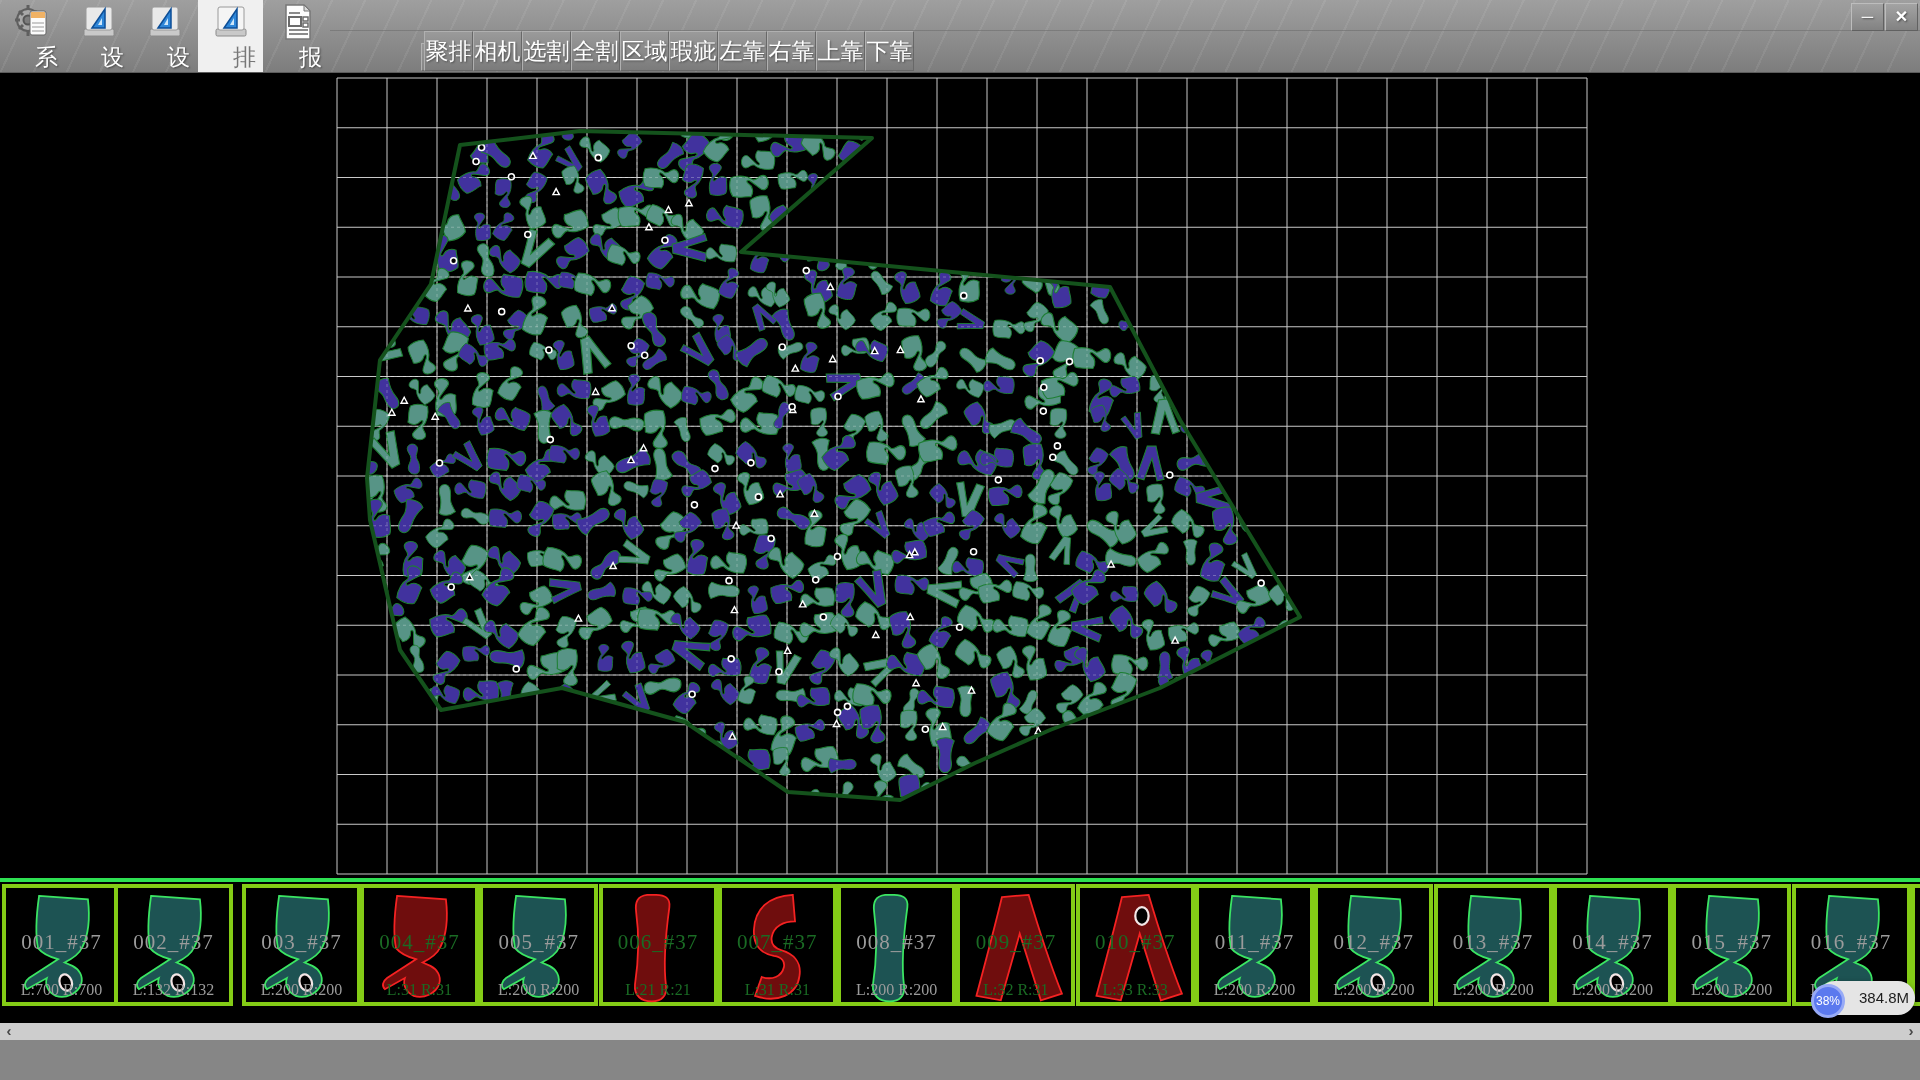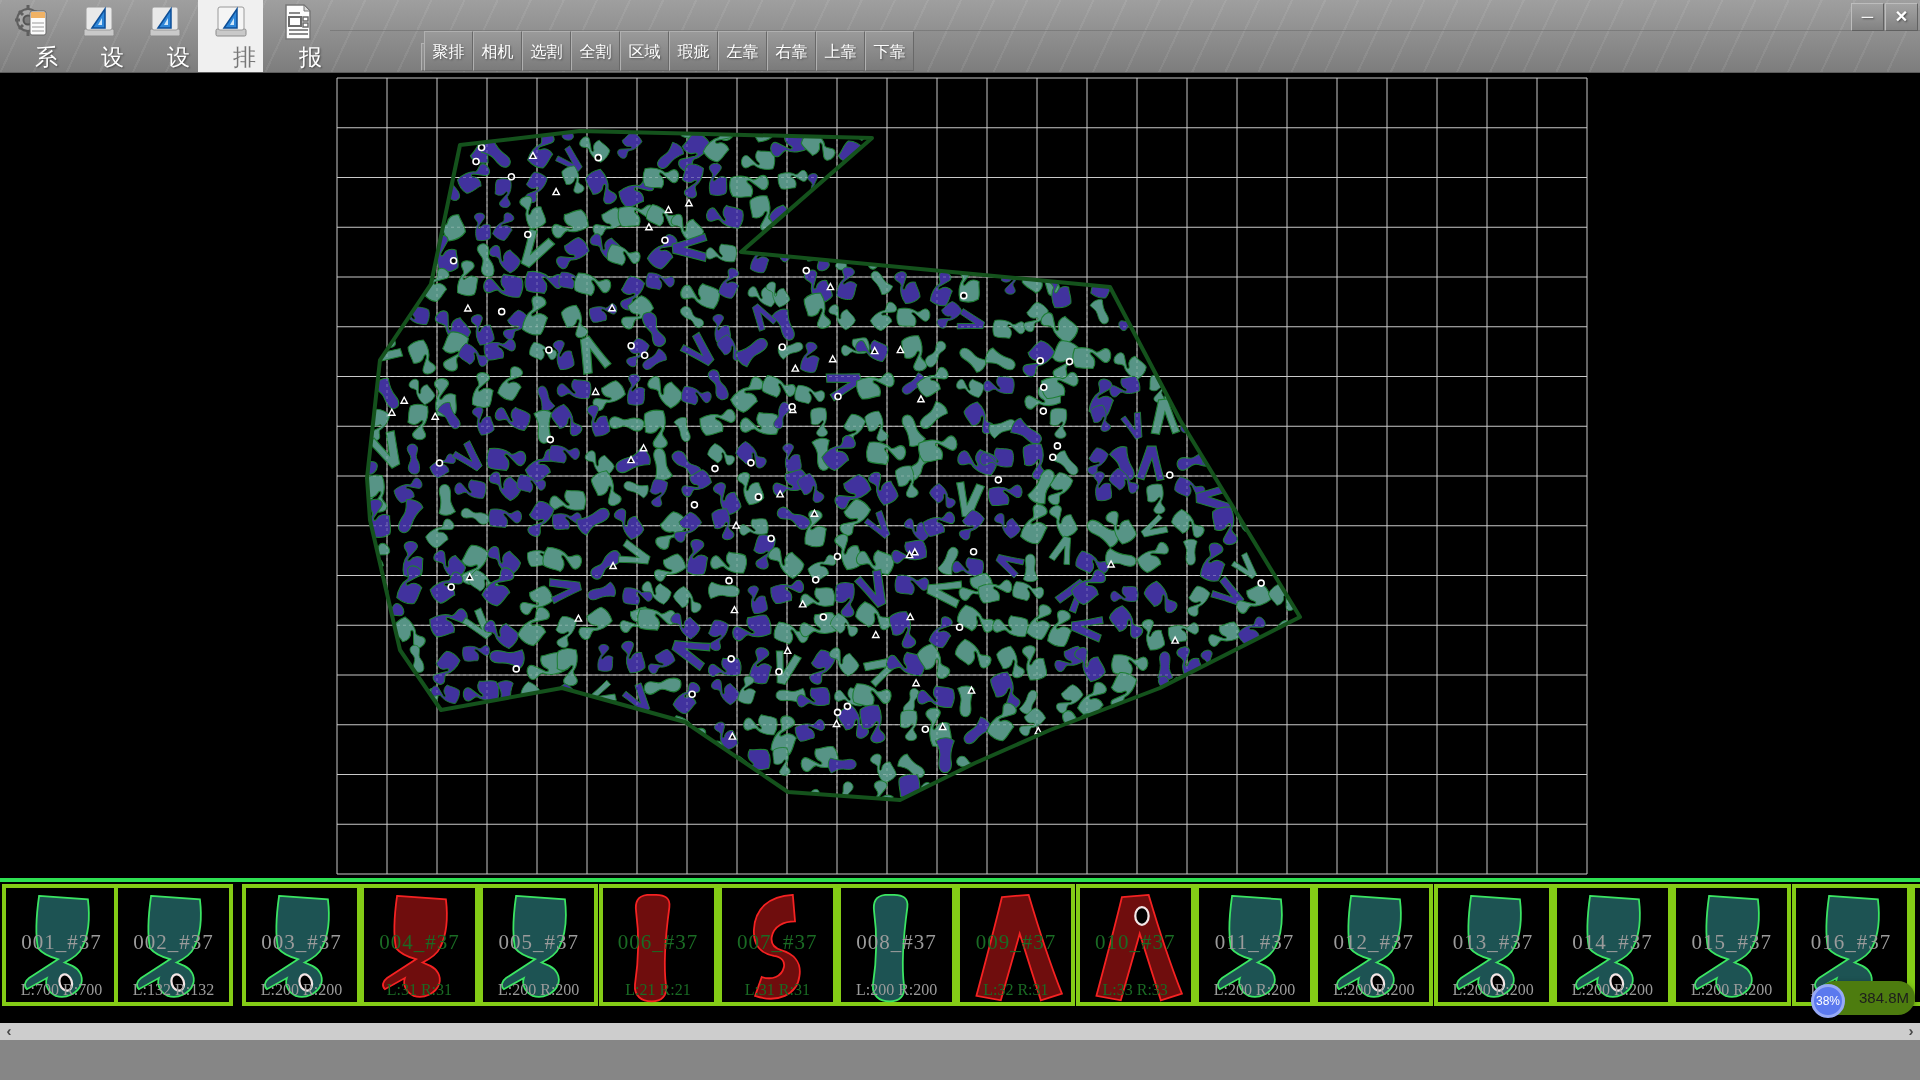--- a/index.html
+++ b/index.html
@@ -15,21 +15,21 @@
   .appbtn { position:absolute; top:0; width:65px; height:72px; text-align:center; cursor:default; }
   .appbtn.active { background:#f0f0f0; }
   .appbtn .ico { display:block; margin:3px auto 0 auto; width:38px; height:38px; }
   .appbtn .lbl { display:block; margin-top:1px; font-size:23px; color:#fff; text-shadow:1px 1px 2px rgba(0,0,0,.45); letter-spacing:1px;padding-left:29px; }
   .appbtn.active .lbl { color:#777; text-shadow:none; }
   #menu-row { position:absolute; left:421px; top:2px; height:28px; display:flex; }
   .menubtn { width:81px; height:28px; line-height:27px; text-align:center; font-size:17px; color:#fff;
     text-shadow:1px 1px 2px rgba(0,0,0,.4); letter-spacing:2px;
     background:linear-gradient(#989898,#858585); border:1px solid; border-color:#b2b2b2 #6a6a6a #6a6a6a #b2b2b2;margin-top:41px; }
   #tool-row { position:absolute; left:424px; top:31px; height:40px; display:flex; }
-  .toolbtn { width:49px; height:40px; line-height:39px; text-align:center; font-size:16px; color:#fff;
+  .toolbtn { width:49px; height:40px; line-height:39px; text-align:center; font-size:23px; color:#fff;
     text-shadow:1px 1px 2px rgba(0,0,0,.4);
     background:linear-gradient(#9a9a9a,#7b7b7b); border:1px solid; border-color:#b0b0b0 #686868 #686868 #b0b0b0; }
   .winbtn { position:absolute; top:3px; width:33px; height:28px; text-align:center; line-height:26px;
     font-size:16px; font-weight:bold; color:#fff; text-shadow:1px 1px 2px rgba(0,0,0,.5);
     background:linear-gradient(#a3a3a3,#828282); border:1px solid; border-color:#bdbdbd #616161 #616161 #bdbdbd; }
   #btn-min { right:36px; } #btn-close { right:2px; }
 
   
   #canvas-wrap { position:absolute; left:0; top:73px; width:1920px; height:806px; background:#000; }
 
@@ -45,21 +45,21 @@
 
   
   #hscroll { position:absolute; left:0; top:1023px; width:1920px; height:17px; background:#cdcdcd; }
   .scroll-arrow { position:absolute; top:0; width:18px; height:17px; line-height:15px; text-align:center;
     color:#4a4a4a; font-size:15px; font-weight:bold; }
   #arrow-left { left:0; } #arrow-right { right:0; }
   #statusbar { position:absolute; left:0; top:1040px; width:1920px; height:40px; background:#868686; }
 
   
   #badge { position:absolute; left:1811px; top:981px; width:104px; height:40px; }
-  #badge-pill { position:absolute; left:7px; top:0; width:97px; height:34px; background:#4d7c0f; border-radius:17px;
+  #badge-pill { position:absolute; left:7px; top:0; width:97px; height:34px; background:#e5e5e5; border-radius:17px;
     box-shadow:0 2px 6px rgba(0,0,0,.35); }
   #badge-size { position:absolute; left:38px; top:0; width:56px; height:34px; line-height:34px;
     font-size:15px; color:#1d1d1d; text-align:center; }
   #badge-circle { position:absolute; left:0; top:3px; width:34px; height:34px; border-radius:50%;
     border:3px solid #97aaf6; line-height:28px; text-align:center; font-size:12px; color:#fff; }
 </style>
 </head>
 <body>
 
 <div id="stage">

